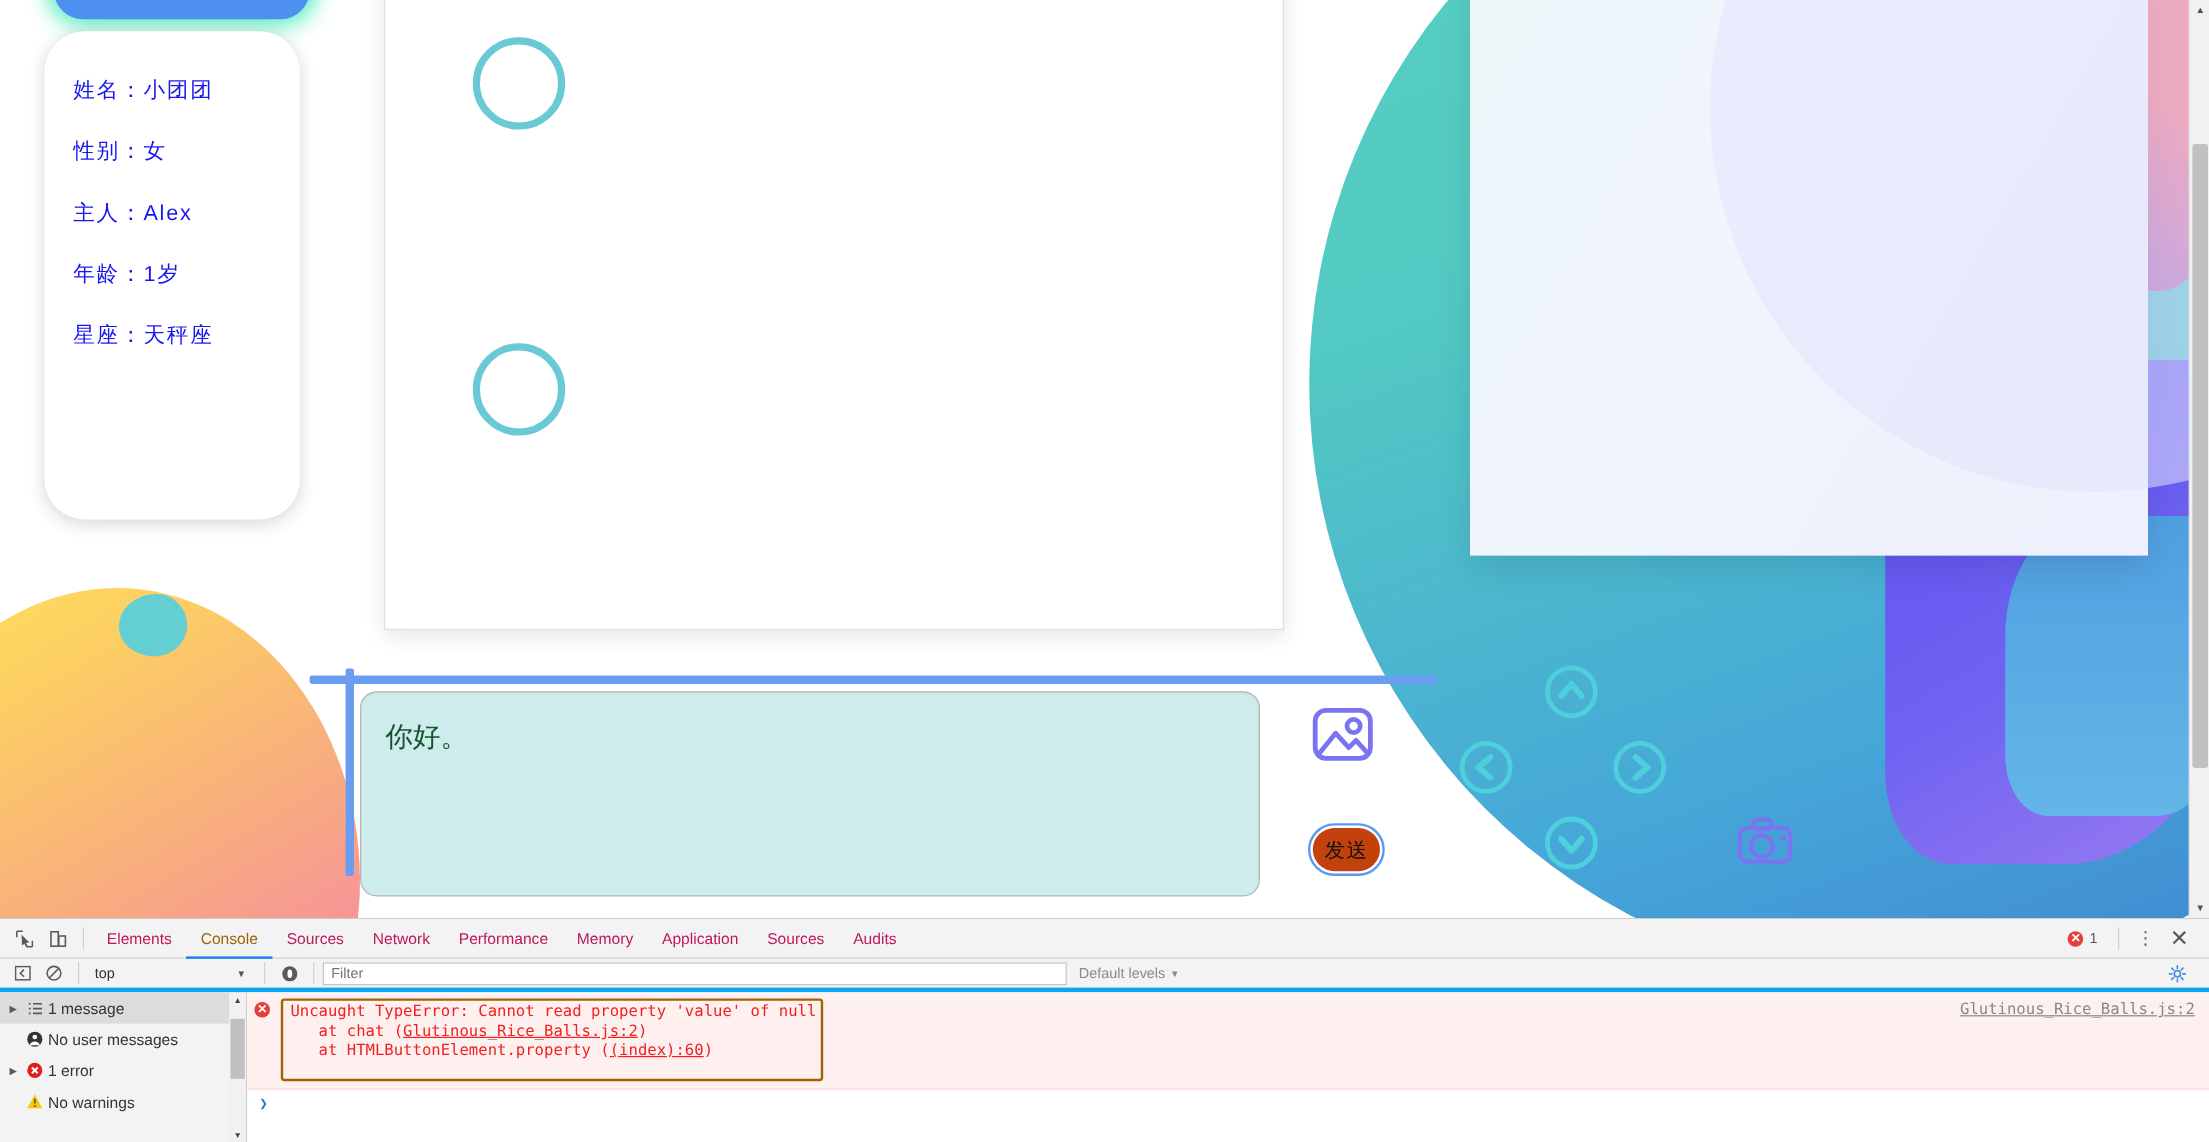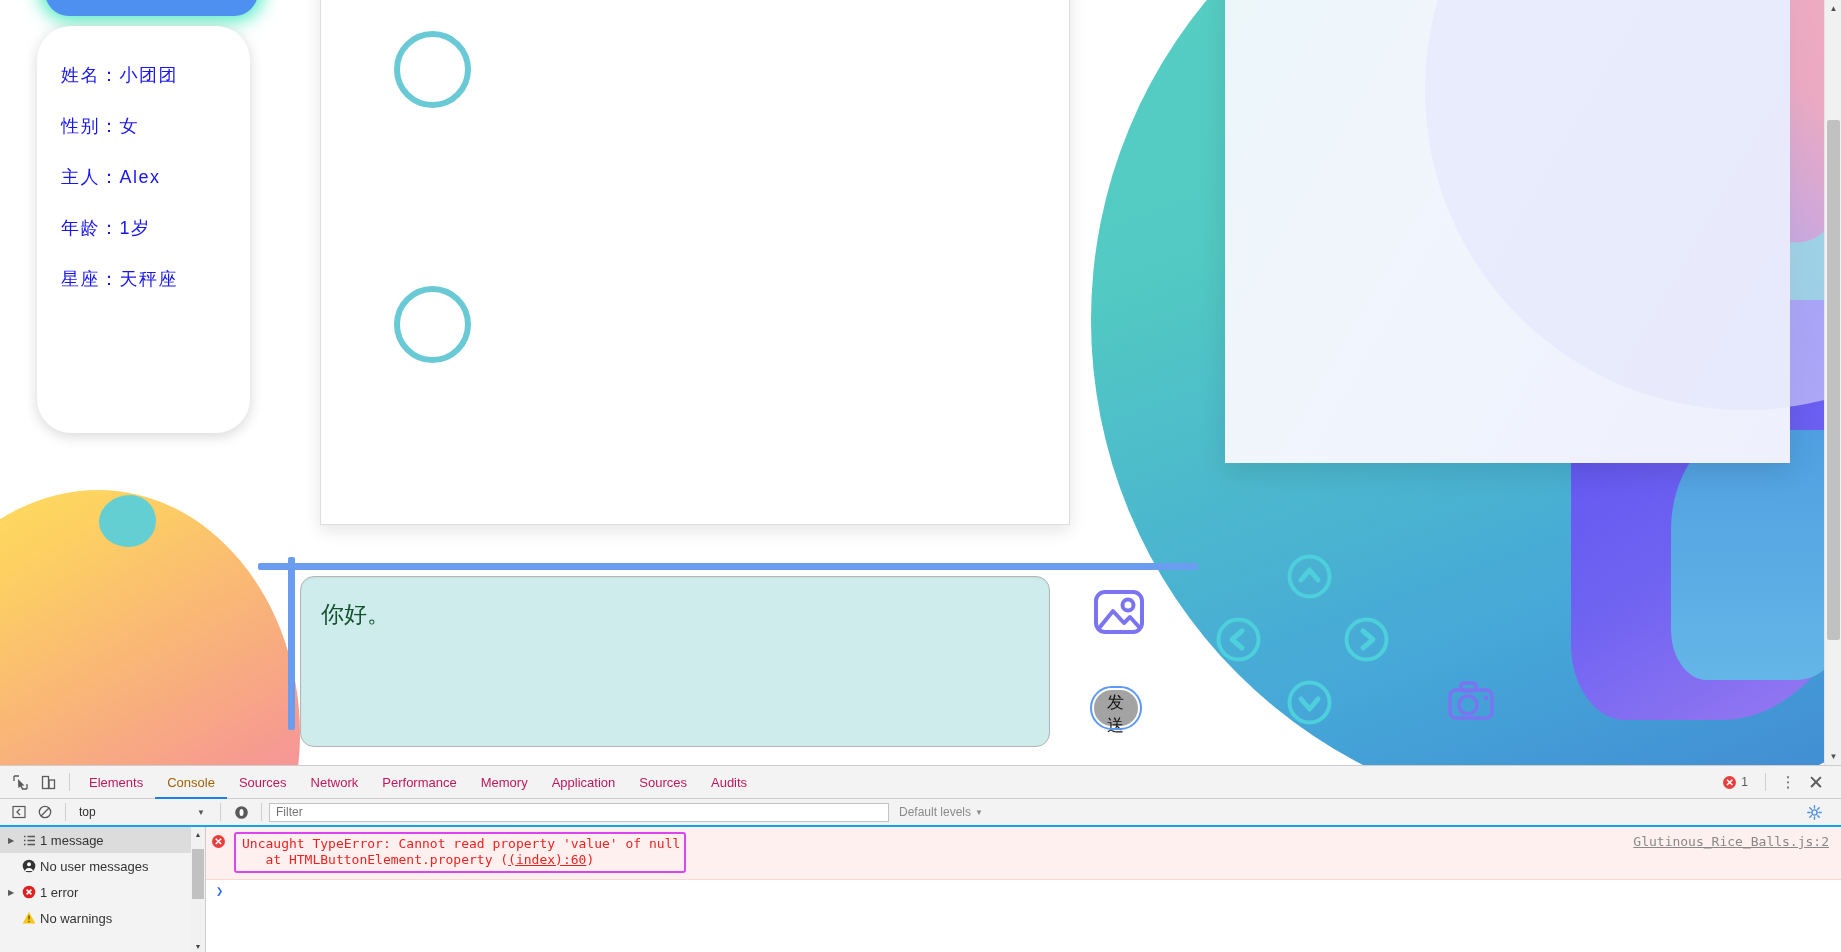--- a/index.html
+++ b/index.html
@@ -165,22 +165,22 @@
     color: #14532d;
     resize: none;
     outline: none;
     box-shadow: inset 0 1px 2px rgba(0,0,0,.05);
   }
 
   
   .send-btn {
     position: absolute;
     left: 1094px; top: 690px;
-    width: 44px; height: 36px;
-    background: #a3a3a3;
+    width: 56px; height: 36px;
+    background: #c2410c;
     color: #121212;
     border: none;
     border-radius: 18px;
     font-size: 17px;
     font-family: "Liberation Sans", sans-serif;
     letter-spacing: 1px;
     cursor: pointer;
     outline: 2px solid #5a9af2;
     outline-offset: 2px;
   }
@@ -299,21 +299,21 @@
     cursor: pointer; color: #5a5a5a; font-size: 15px;
   }
   .close-x { font-size: 19px; }
 
   
   .dt-filterbar {
     display: flex;
     align-items: center;
     height: 28px;
     background: #f3f3f3;
-    border-bottom: 2px solid #0ea5e9;
+    border-bottom: 4px solid #0ea5e9;
     padding: 0 6px;
   }
   .fb-icon {
     width: 26px; height: 24px;
     display: flex; align-items: center; justify-content: center;
     color: #5a5a5a; cursor: pointer;
   }
   .ctx-select {
     display: flex; align-items: center;
     width: 140px; height: 20px;
@@ -413,23 +413,23 @@
     border-radius: 50%;
     background: #e83d3d;
     color: #fff;
     font-size: 10px;
     line-height: 13px;
     text-align: center;
     font-weight: bold;
   }
   .err-box {
     display: inline-block;
-    border: 2px solid #d946ef;
+    border: 2px solid #a16207;
     border-radius: 3px;
-    padding: 2px 4px 3px 6px;
+    padding: 2px 4px 15px 6px;
     background: transparent;
     position: relative;
   }
   .err-text {
     font-family: "DejaVu Sans Mono", monospace;
     font-size: 13px;
     line-height: 16px;
     color: #f22020;
     white-space: pre;
   }
@@ -688,20 +688,21 @@
           <div class="s-arrow bot">▼</div>
         </div>
       </div>
 
       <div class="console-area">
 
         <div class="err-row">
           <span class="err-icon">✕</span>
           <span class="err-box">
             <div class="err-text">Uncaught TypeError: Cannot read property 'value' of null</div>
+            <div class="err-text"><span>   at chat (</span><span class="lnk">Glutinous_Rice_Balls.js:2</span><span>)</span></div>
             <div class="err-text"><span>   at HTMLButtonElement.property (</span><span class="lnk">(index):60</span><span>)</span></div>
           </span>
           <span class="err-source">Glutinous_Rice_Balls.js:2</span>
         </div>
 
         <div class="prompt-row">
           <span class="prompt-caret">❯</span>
           <input class="prompt-input" type="text" style="">
         </div>
       </div>

